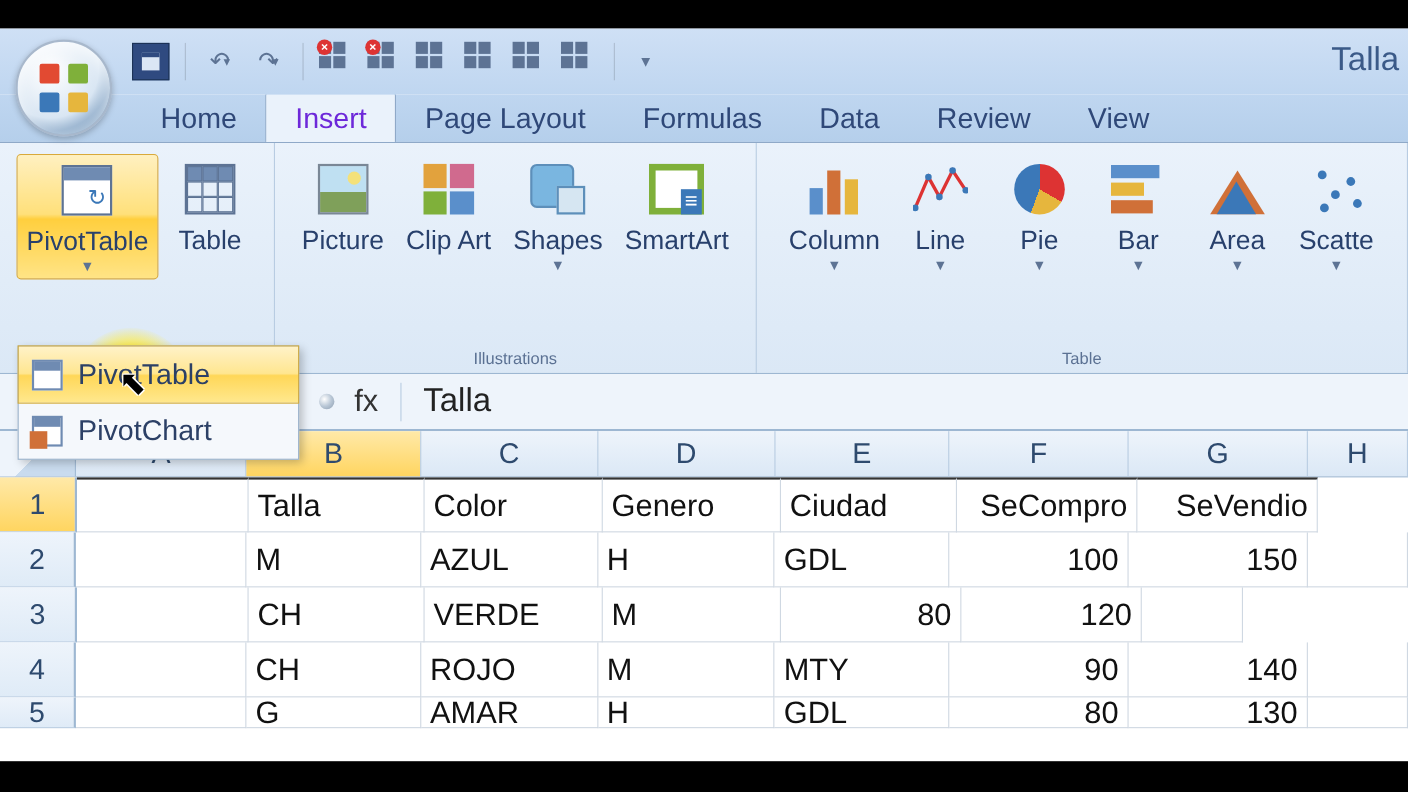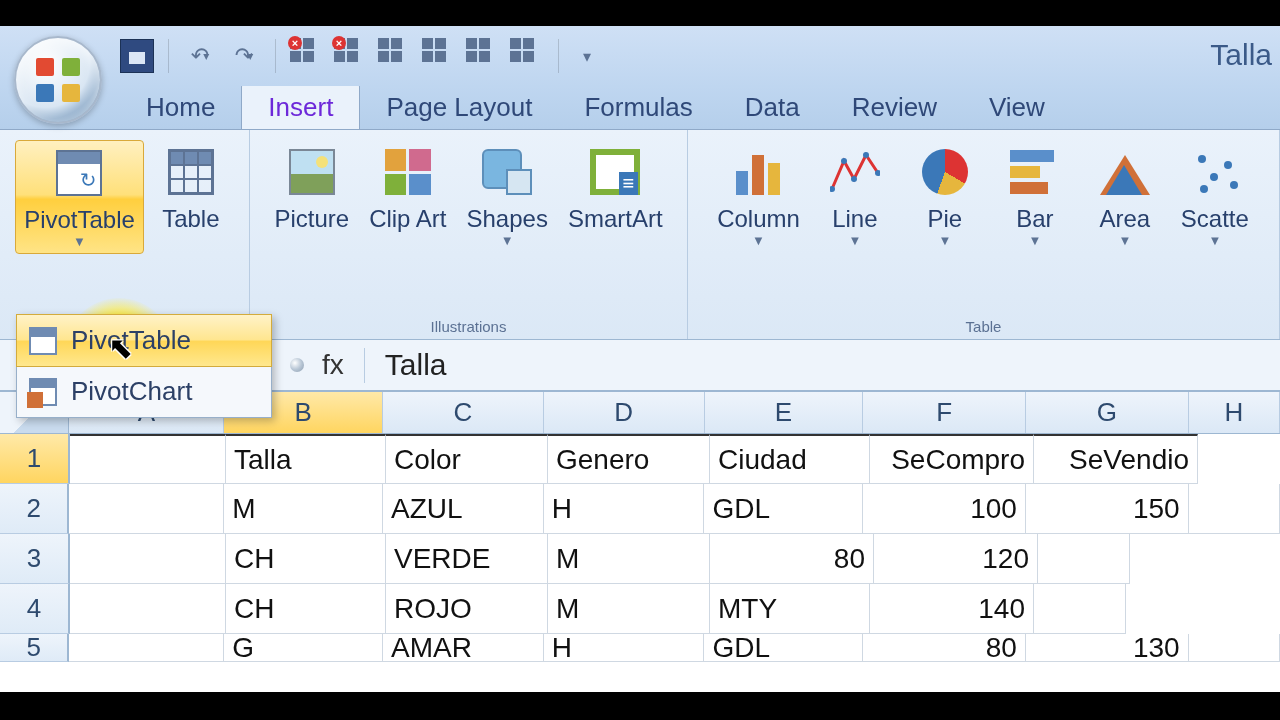--- a/index.html
+++ b/index.html
@@ -535,20 +535,21 @@
     <div class="cell wG num">120</div>
     <div class="cell wH"></div>
   </div>
   <div class="row">
     <div class="rowh">4</div>
     <div class="cell wA"></div>
     <div class="cell wB">CH</div>
     <div class="cell wC">ROJO</div>
     <div class="cell wD">M</div>
     <div class="cell wE">MTY</div>
+    <div class="cell wF num">90</div>
     <div class="cell wG num">140</div>
     <div class="cell wH"></div>
   </div>
   <div class="row" style="height:28px;">
     <div class="rowh">5</div>
     <div class="cell wA"></div>
     <div class="cell wB">G</div>
     <div class="cell wC">AMAR</div>
     <div class="cell wD">H</div>
     <div class="cell wE">GDL</div>

